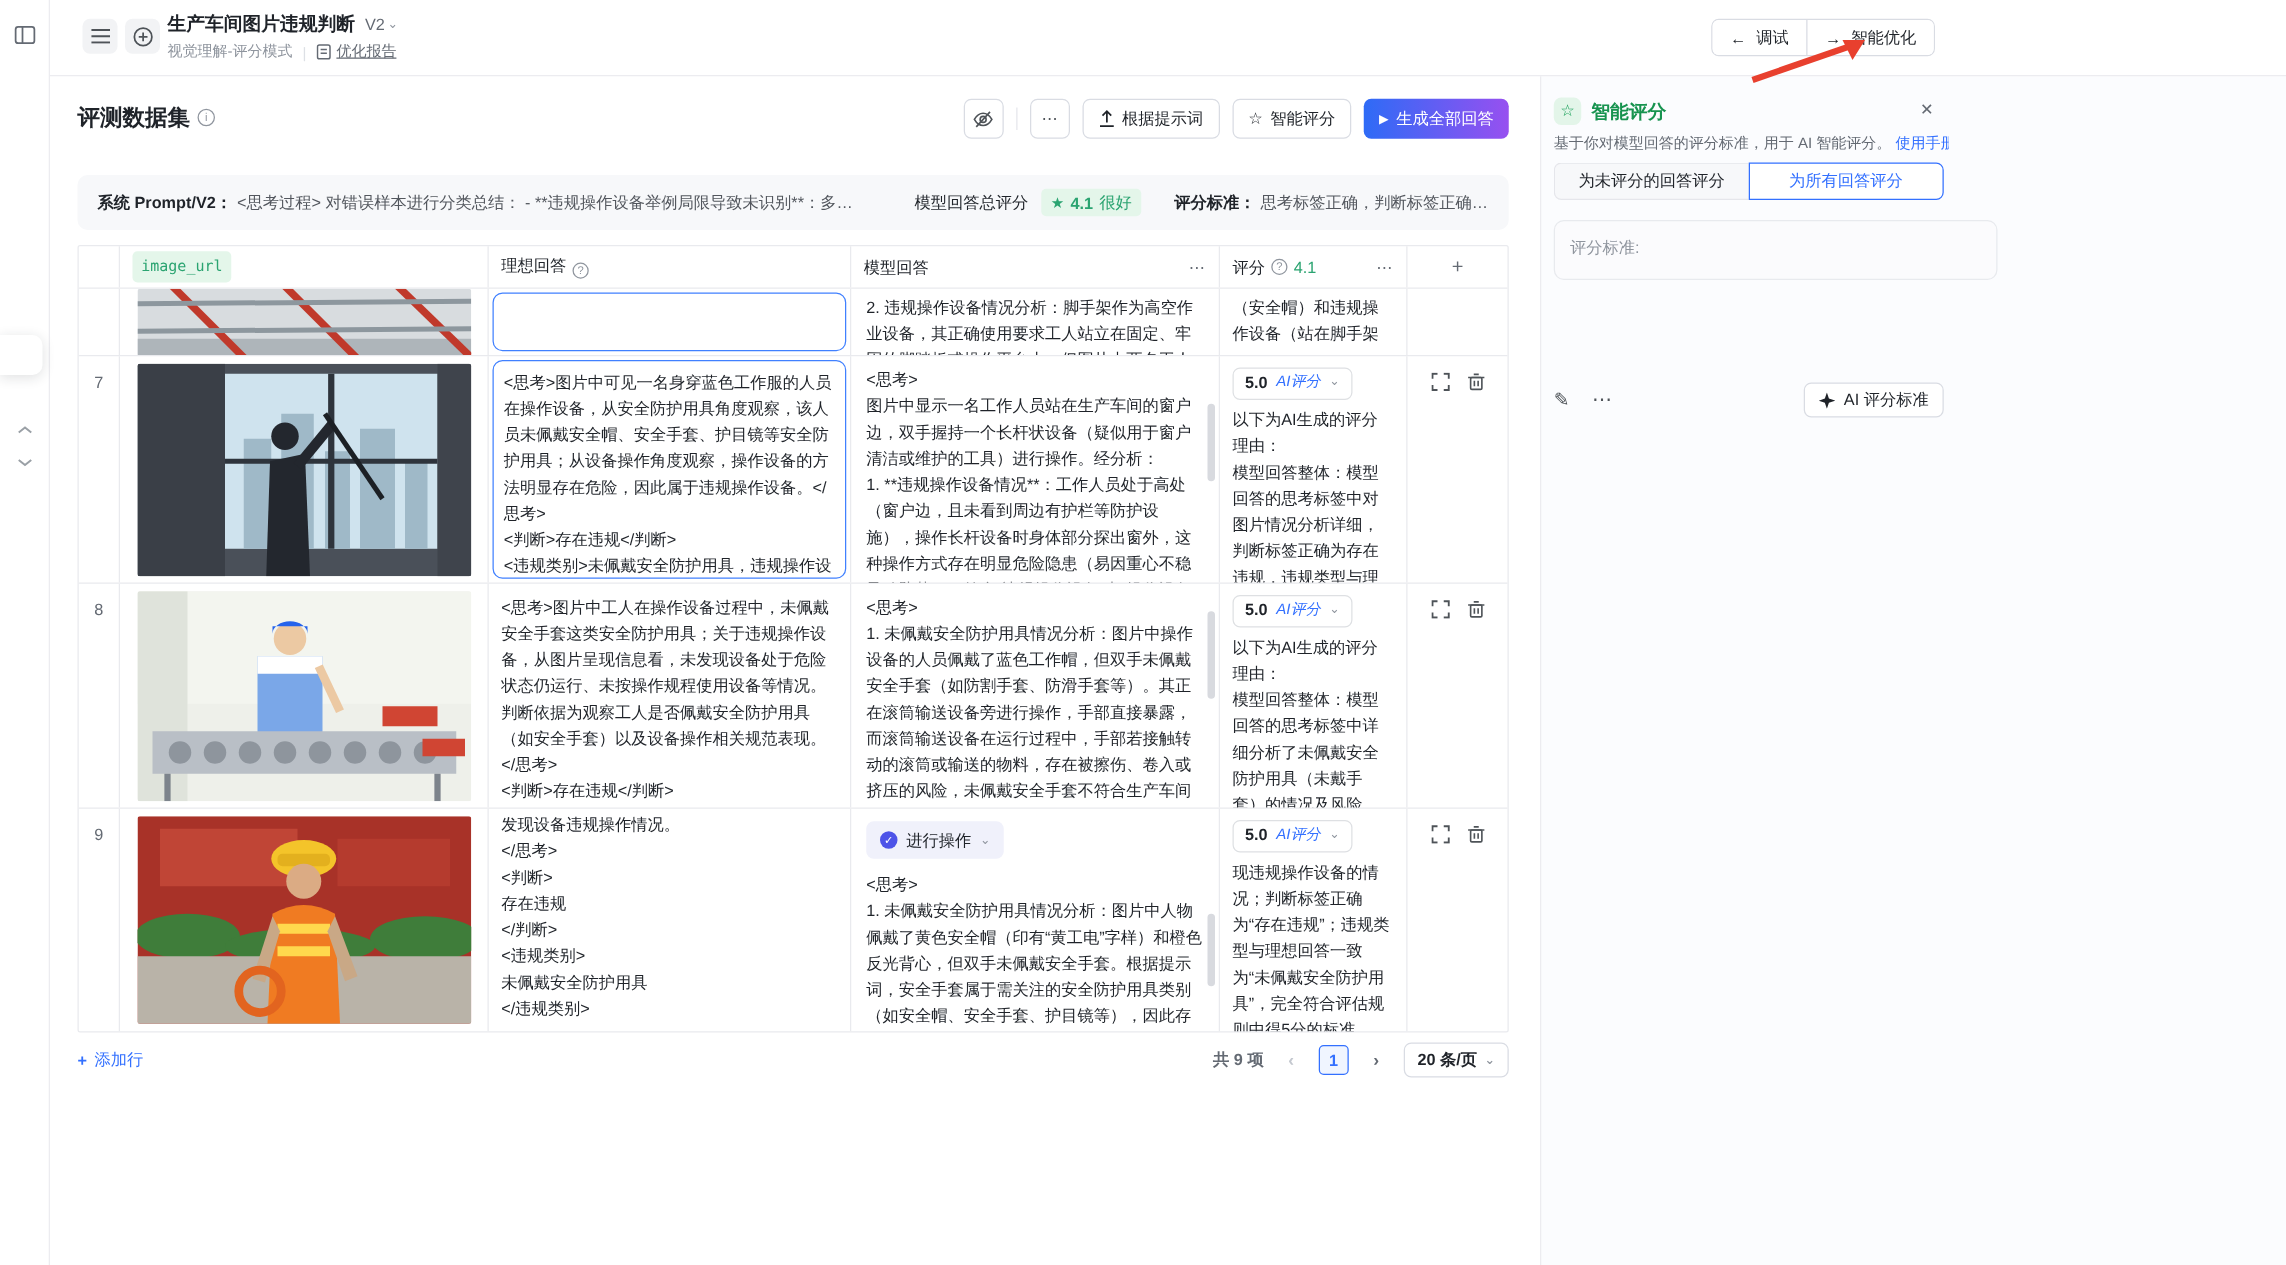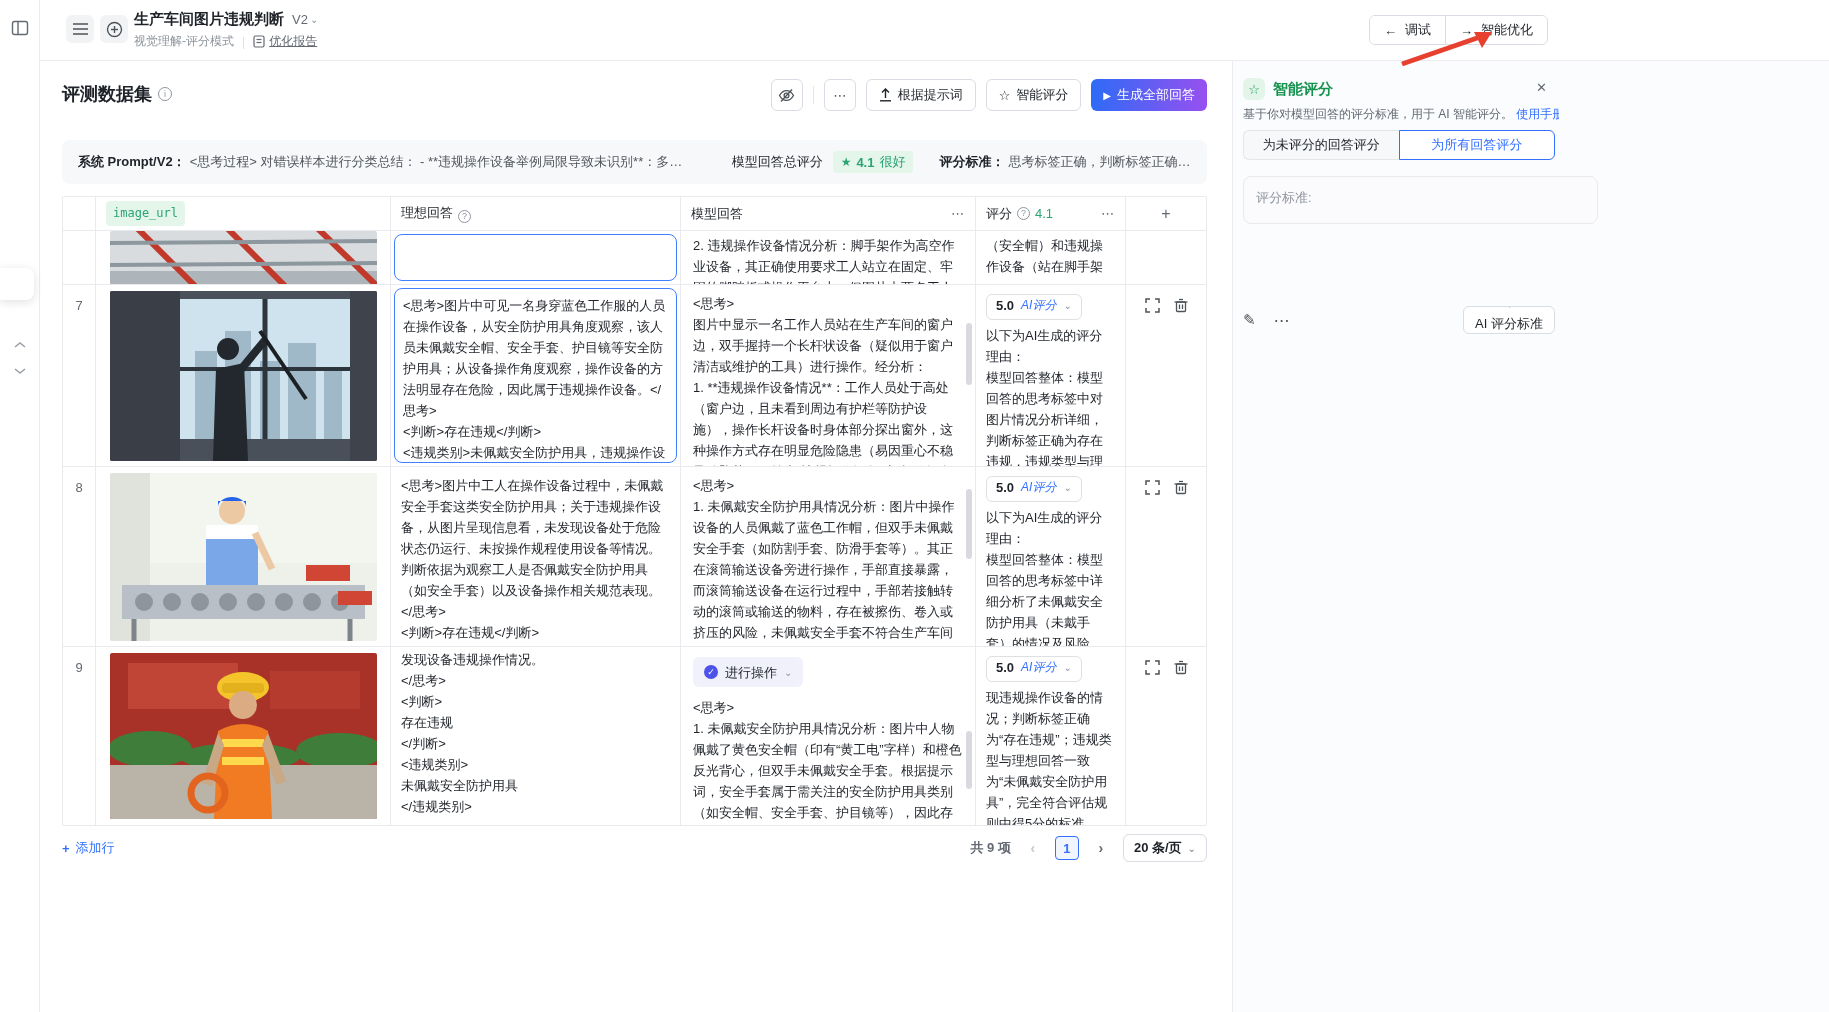--- a/index.html
+++ b/index.html
@@ -109,21 +109,21 @@
   .p-tabs { position:absolute; left:10px; top:72px; width:312px; display:flex; }
   .p-tab { flex:1; height:30px; display:flex; align-items:center; justify-content:center; font-size:13px; cursor:pointer; }
   .p-tab.off { background:#f7f8fa; border:1px solid #e5e6eb; border-right:none; border-radius:6px 0 0 6px; color:#1f2329; }
   .p-tab.on { background:#fff; border:1px solid #3370ff; border-radius:0 6px 6px 0; color:#3370ff; }
   .p-critbox { position:absolute; left:10px; top:118px; width:355px; background:#fbfbfd; border:1px solid #e8eaee; border-radius:8px; padding:10px 12px; font-size:13px; line-height:22px; cursor:text; }
   .p-critlabel { color:#8f959e; margin-bottom:4px; }
   .p-crit { color:#1f2329; }
   .p-foot { position:absolute; left:10px; top:248px; width:312px; display:flex; align-items:center; gap:18px; }
   .p-edit { color:#4e5358; font-size:15px; cursor:pointer; }
   .p-more { color:#4e5358; letter-spacing:1px; cursor:pointer; }
-  .p-aibtn { margin-left:auto; display:flex; align-items:center; gap:7px; border:1px solid #d9dce3; border-radius:6px; background:#fff; height:28px; padding:0 11px; font-size:13px; color:#1f2329; cursor:pointer;flex-direction:column; }
+  .p-aibtn { margin-left:auto; display:flex; align-items:center; gap:7px; border:1px solid #d9dce3; border-radius:6px; background:#fff; height:28px; padding:0 11px; font-size:13px; color:#1f2329; cursor:pointer; }
 </style>
 </head>
 <body>
 
 <div id="app">
 
   <div class="rail">
     <div class="rail-toggle">
       <svg width="20" height="20" viewBox="0 0 20 20" fill="none">
           <rect x="2.5" y="3.5" width="15" height="13" rx="2" stroke="#646a73" stroke-width="1.4"></rect>

